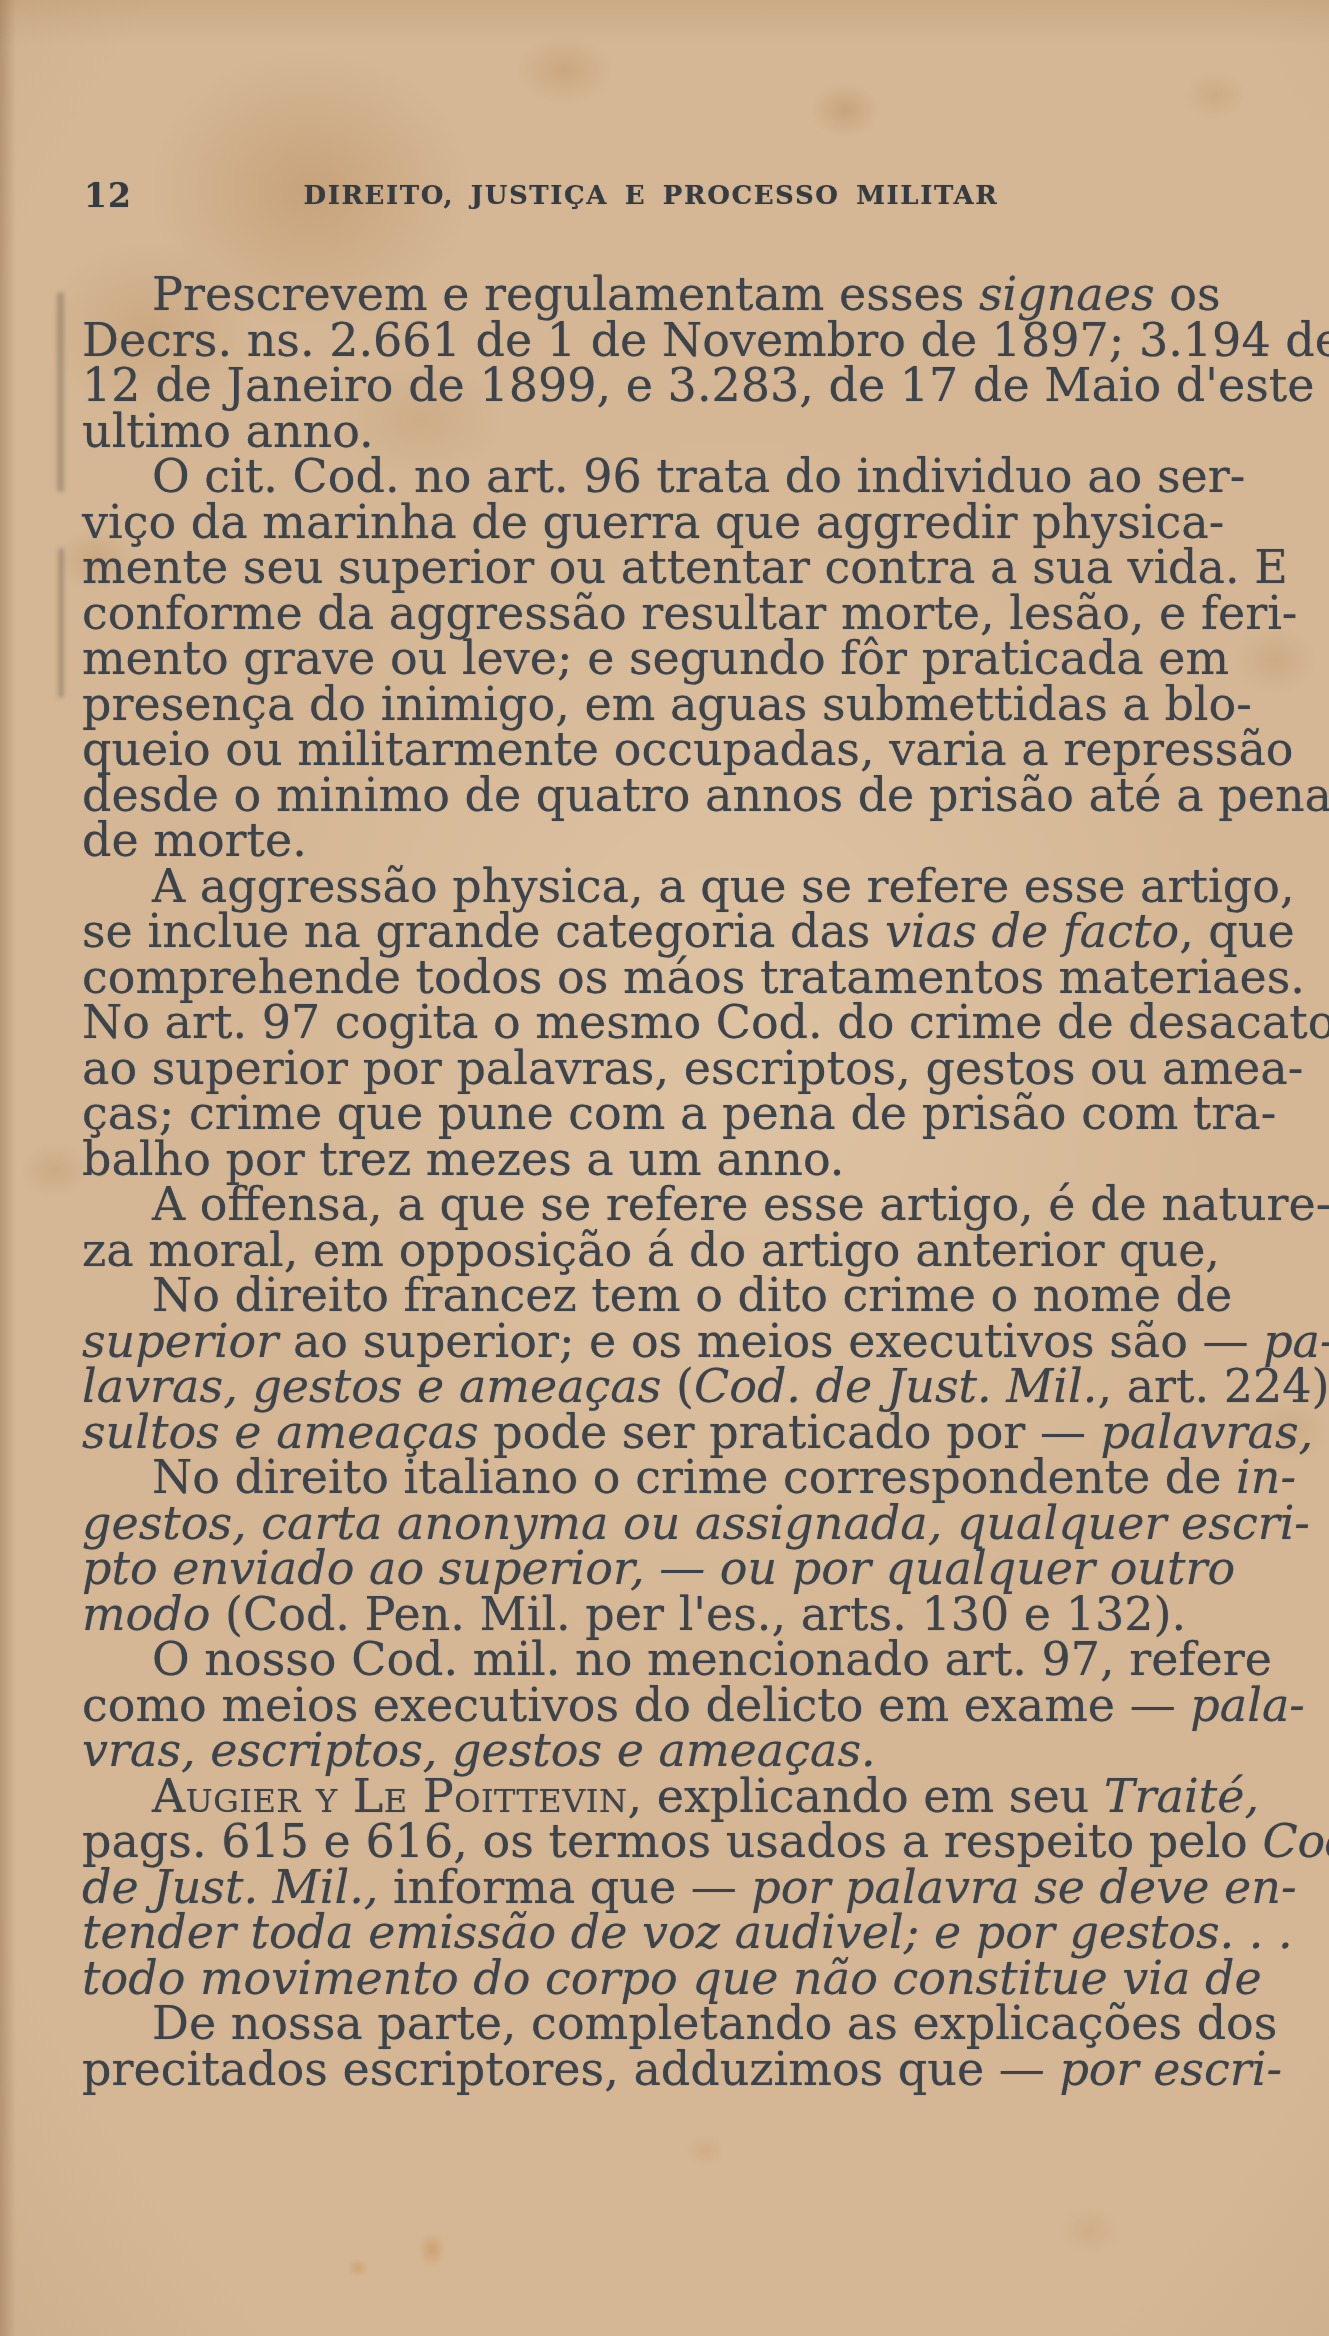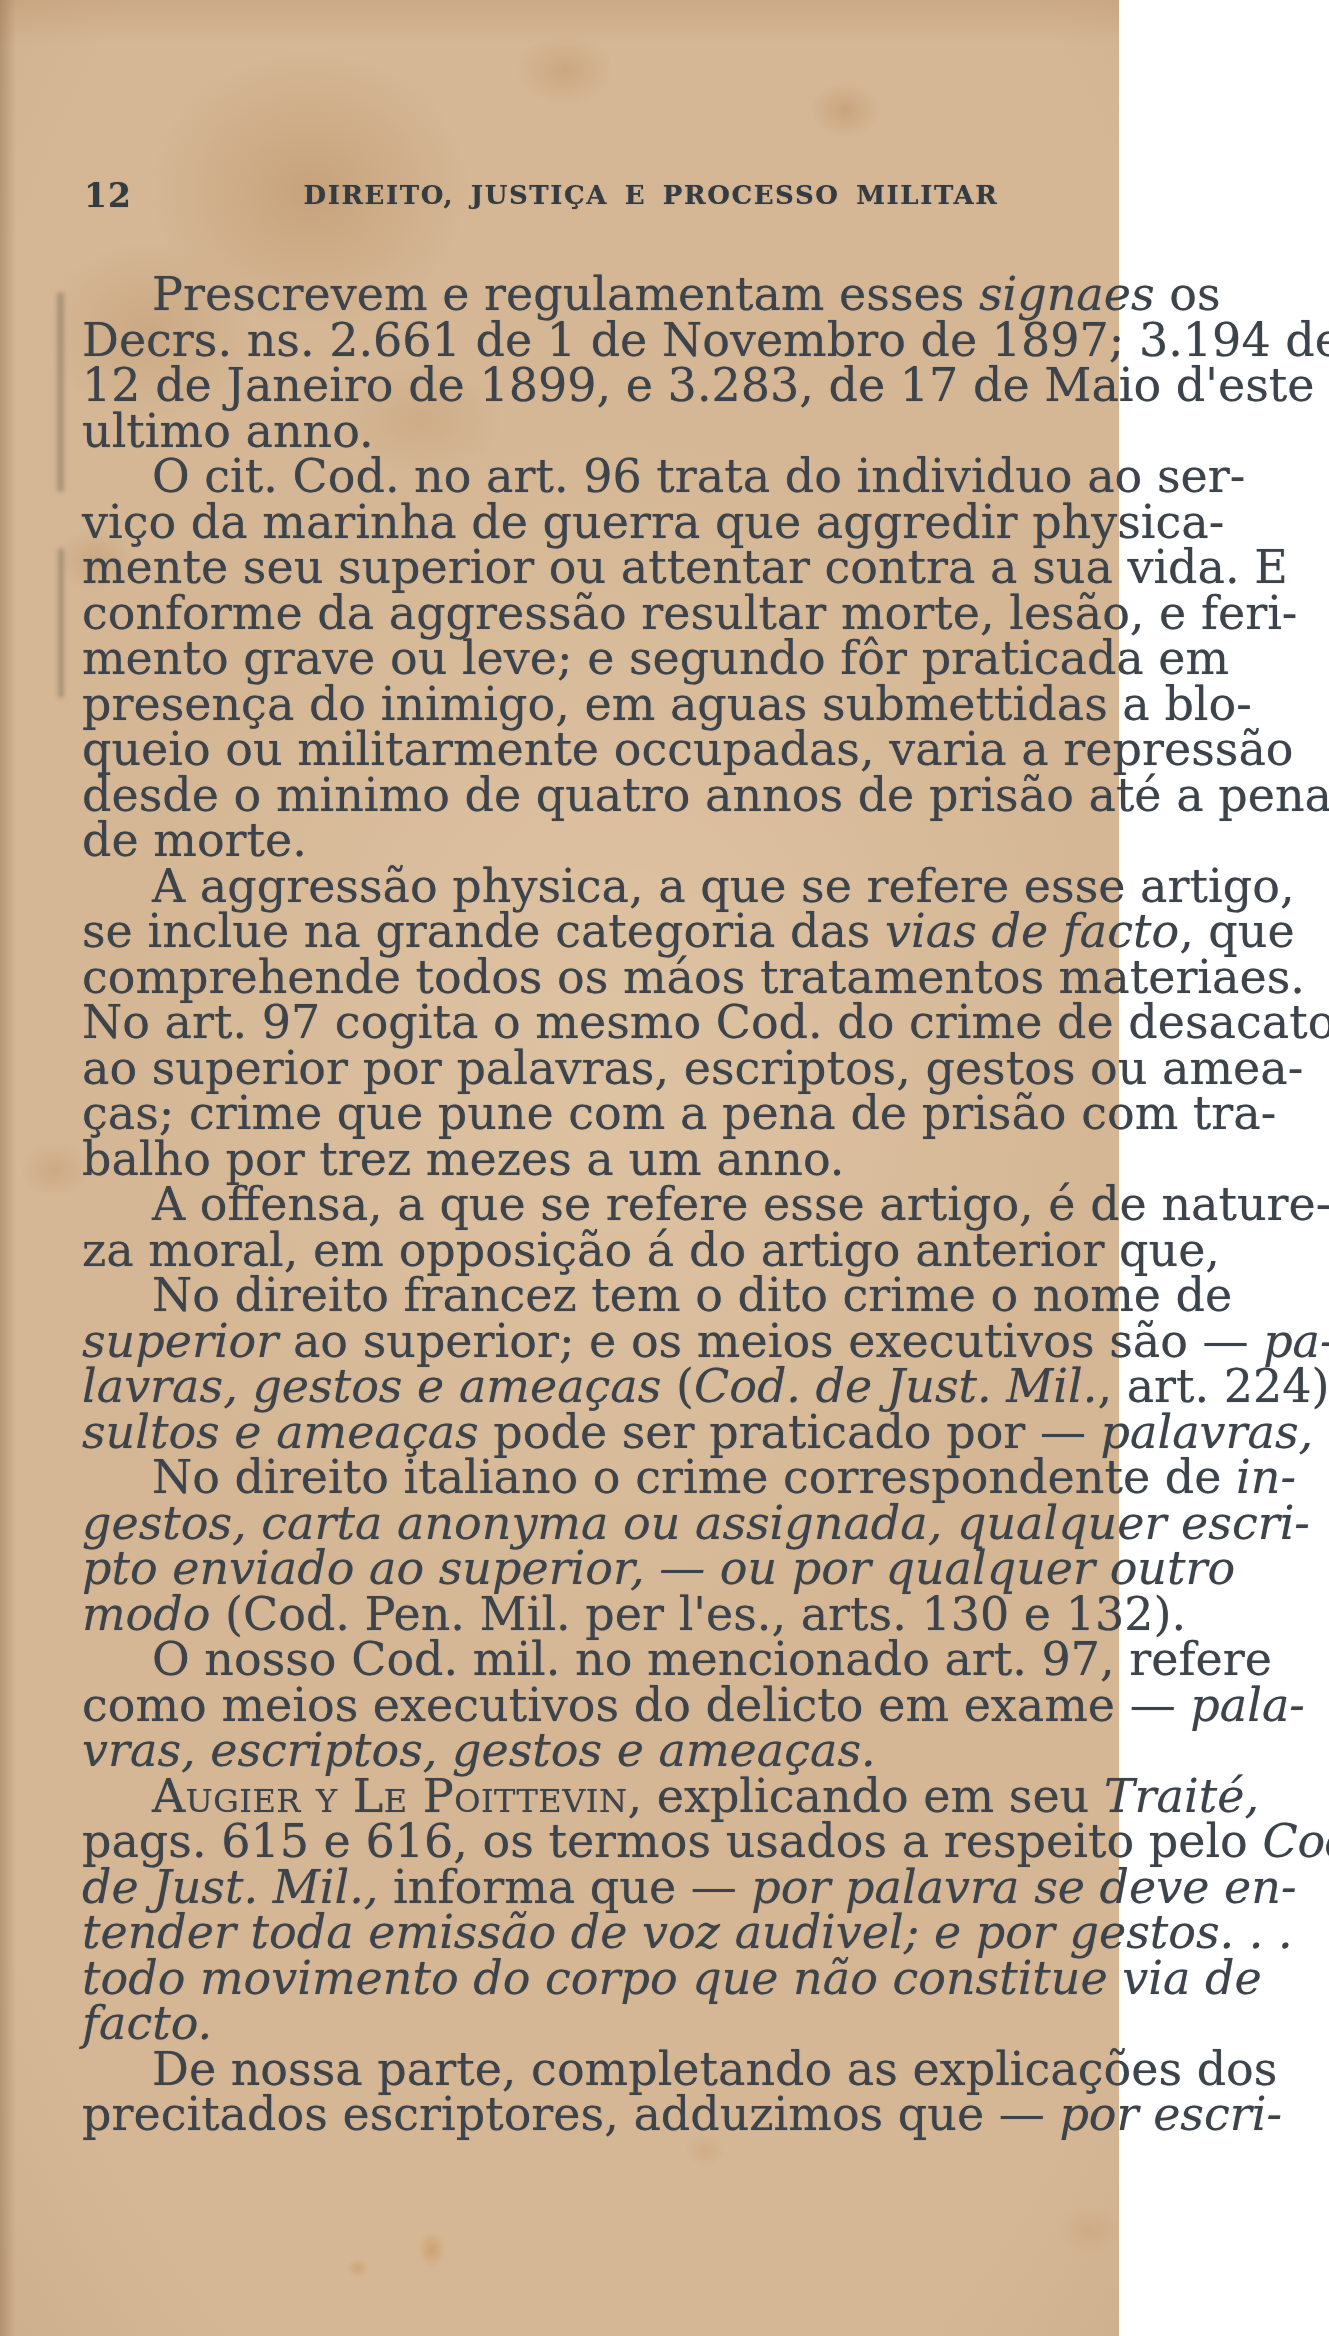--- a/index.html
+++ b/index.html
@@ -3,21 +3,21 @@
 <meta charset="utf-8">
 <style>
   html,body{margin:0;padding:0;}
   body{width:1329px;height:2336px;overflow:hidden;font-family:"DejaVu Serif",serif;}
   :root{
     --paper:#d5b795;
     --ink:#3c434a;
     --ink-strong:#343b41;
   }
   .page{
-    position:relative;width:1119px;height:2336px;
+    position:relative;width:1329px;height:2336px;
     background-color:var(--paper);
     background-image:
       
       radial-gradient(ellipse 700px 900px at 55% 45%, rgba(255,240,214,0.22), rgba(255,240,214,0) 70%),
       
       radial-gradient(ellipse 230px 200px at 310px 190px, rgba(166,116,64,0.30), rgba(166,116,64,0) 70%),
       radial-gradient(ellipse 150px 130px at 150px 330px, rgba(166,116,64,0.22), rgba(166,116,64,0) 70%),
       radial-gradient(ellipse 120px 80px at 420px 420px, rgba(166,116,64,0.16), rgba(166,116,64,0) 70%),
       
       radial-gradient(ellipse 70px 50px at 565px 70px, rgba(172,120,66,0.25), rgba(172,120,66,0) 70%),
@@ -132,20 +132,19 @@
         <div class="line indent"><span class="ro">O nosso Cod. mil. no mencionado art. 97, refere</span></div>
         <div class="line"><span class="ro">como meios executivos do delicto em exame — </span><span class="it">pala-</span></div>
         <div class="line last"><span class="it">vras, escriptos, gestos e ameaças.</span></div>
       </div>
       <div>
         <div class="line indent"><span class="sc">Augier y Le Poittevin</span><span class="ro">, explicando em seu </span><span class="it">Traité,</span></div>
         <div class="line"><span class="ro">pags. 615 e 616, os termos usados a respeito pelo </span><span class="it">Code</span></div>
         <div class="line"><span class="it">de Just. Mil.,</span><span class="ro"> informa que — </span><span class="it">por palavra se deve en-</span></div>
         <div class="line"><span class="it">tender toda emissão de voz audivel; e por gestos. . .</span></div>
         <div class="line"><span class="it">todo movimento do corpo que não constitue via de</span></div>
-        <div class="line last"><span class="it">facto.</span></div>
       </div>
       <div>
         <div class="line indent"><span class="ro">De nossa parte, completando as explicações dos</span></div>
         <div class="line last"><span class="ro">precitados escriptores, adduzimos que — </span><span class="it">por escri-</span></div>
       </div>
     </div>
 </div>
 
 </body></html>

